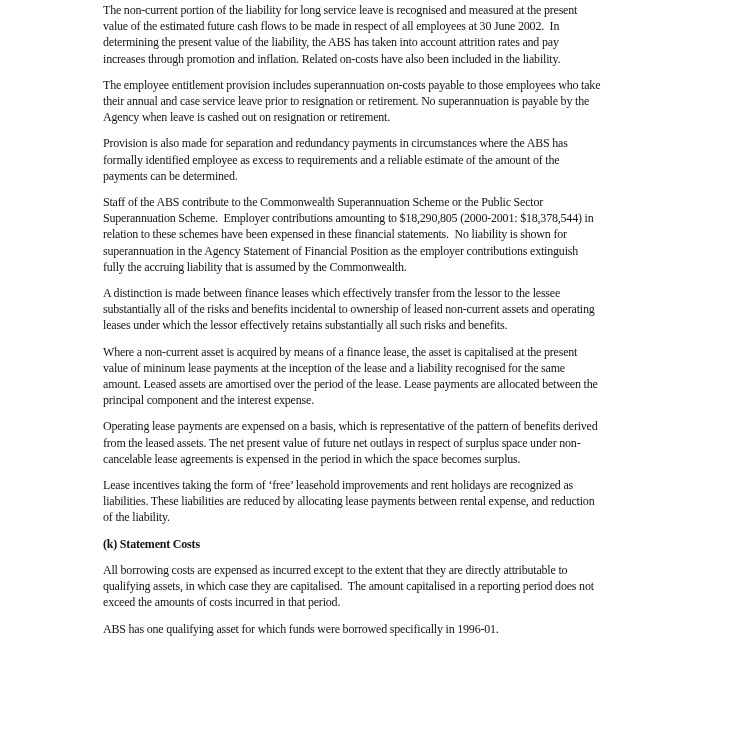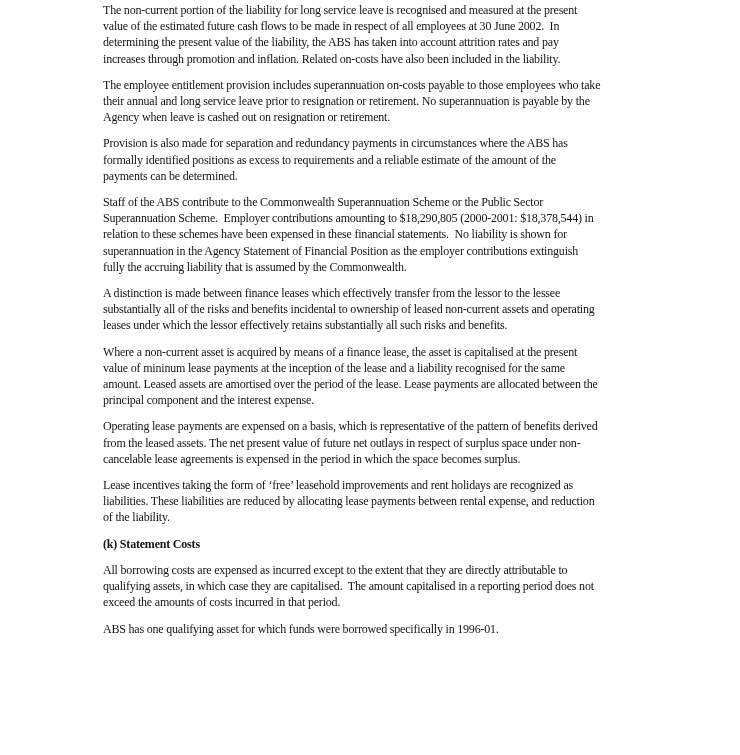--- a/index.html
+++ b/index.html
@@ -44,26 +44,26 @@
 </head>
 <body>
 
 <div class="page">
   <div class="block para">The non-current portion of the liability for long service leave is recognised and measured at the present
 value of the estimated future cash flows to be made in respect of all employees at 30 June 2002.  In
 determining the present value of the liability, the ABS has taken into account attrition rates and pay
 increases through promotion and inflation. Related on-costs have also been included in the liability.</div>
 
   <div class="block para">The employee entitlement provision includes superannuation on-costs payable to those employees who take
-their annual and long service leave prior to resignation or retirement. No superannuation is payable by the
+their annual and case service leave prior to resignation or retirement. No superannuation is payable by the
 Agency when leave is cashed out on resignation or retirement.</div>
 
 
   <div class="block para">Provision is also made for separation and redundancy payments in circumstances where the ABS has
-formally identified positions as excess to requirements and a reliable estimate of the amount of the
+formally identified employee as excess to requirements and a reliable estimate of the amount of the
 payments can be determined.</div>
 
 
   <div class="block para">Staff of the ABS contribute to the Commonwealth Superannuation Scheme or the Public Sector
 Superannuation Scheme.  Employer contributions amounting to $18,290,805 (2000-2001: $18,378,544) in
 relation to these schemes have been expensed in these financial statements.  No liability is shown for
 superannuation in the Agency Statement of Financial Position as the employer contributions extinguish
 fully the accruing liability that is assumed by the Commonwealth.</div>
 
 

